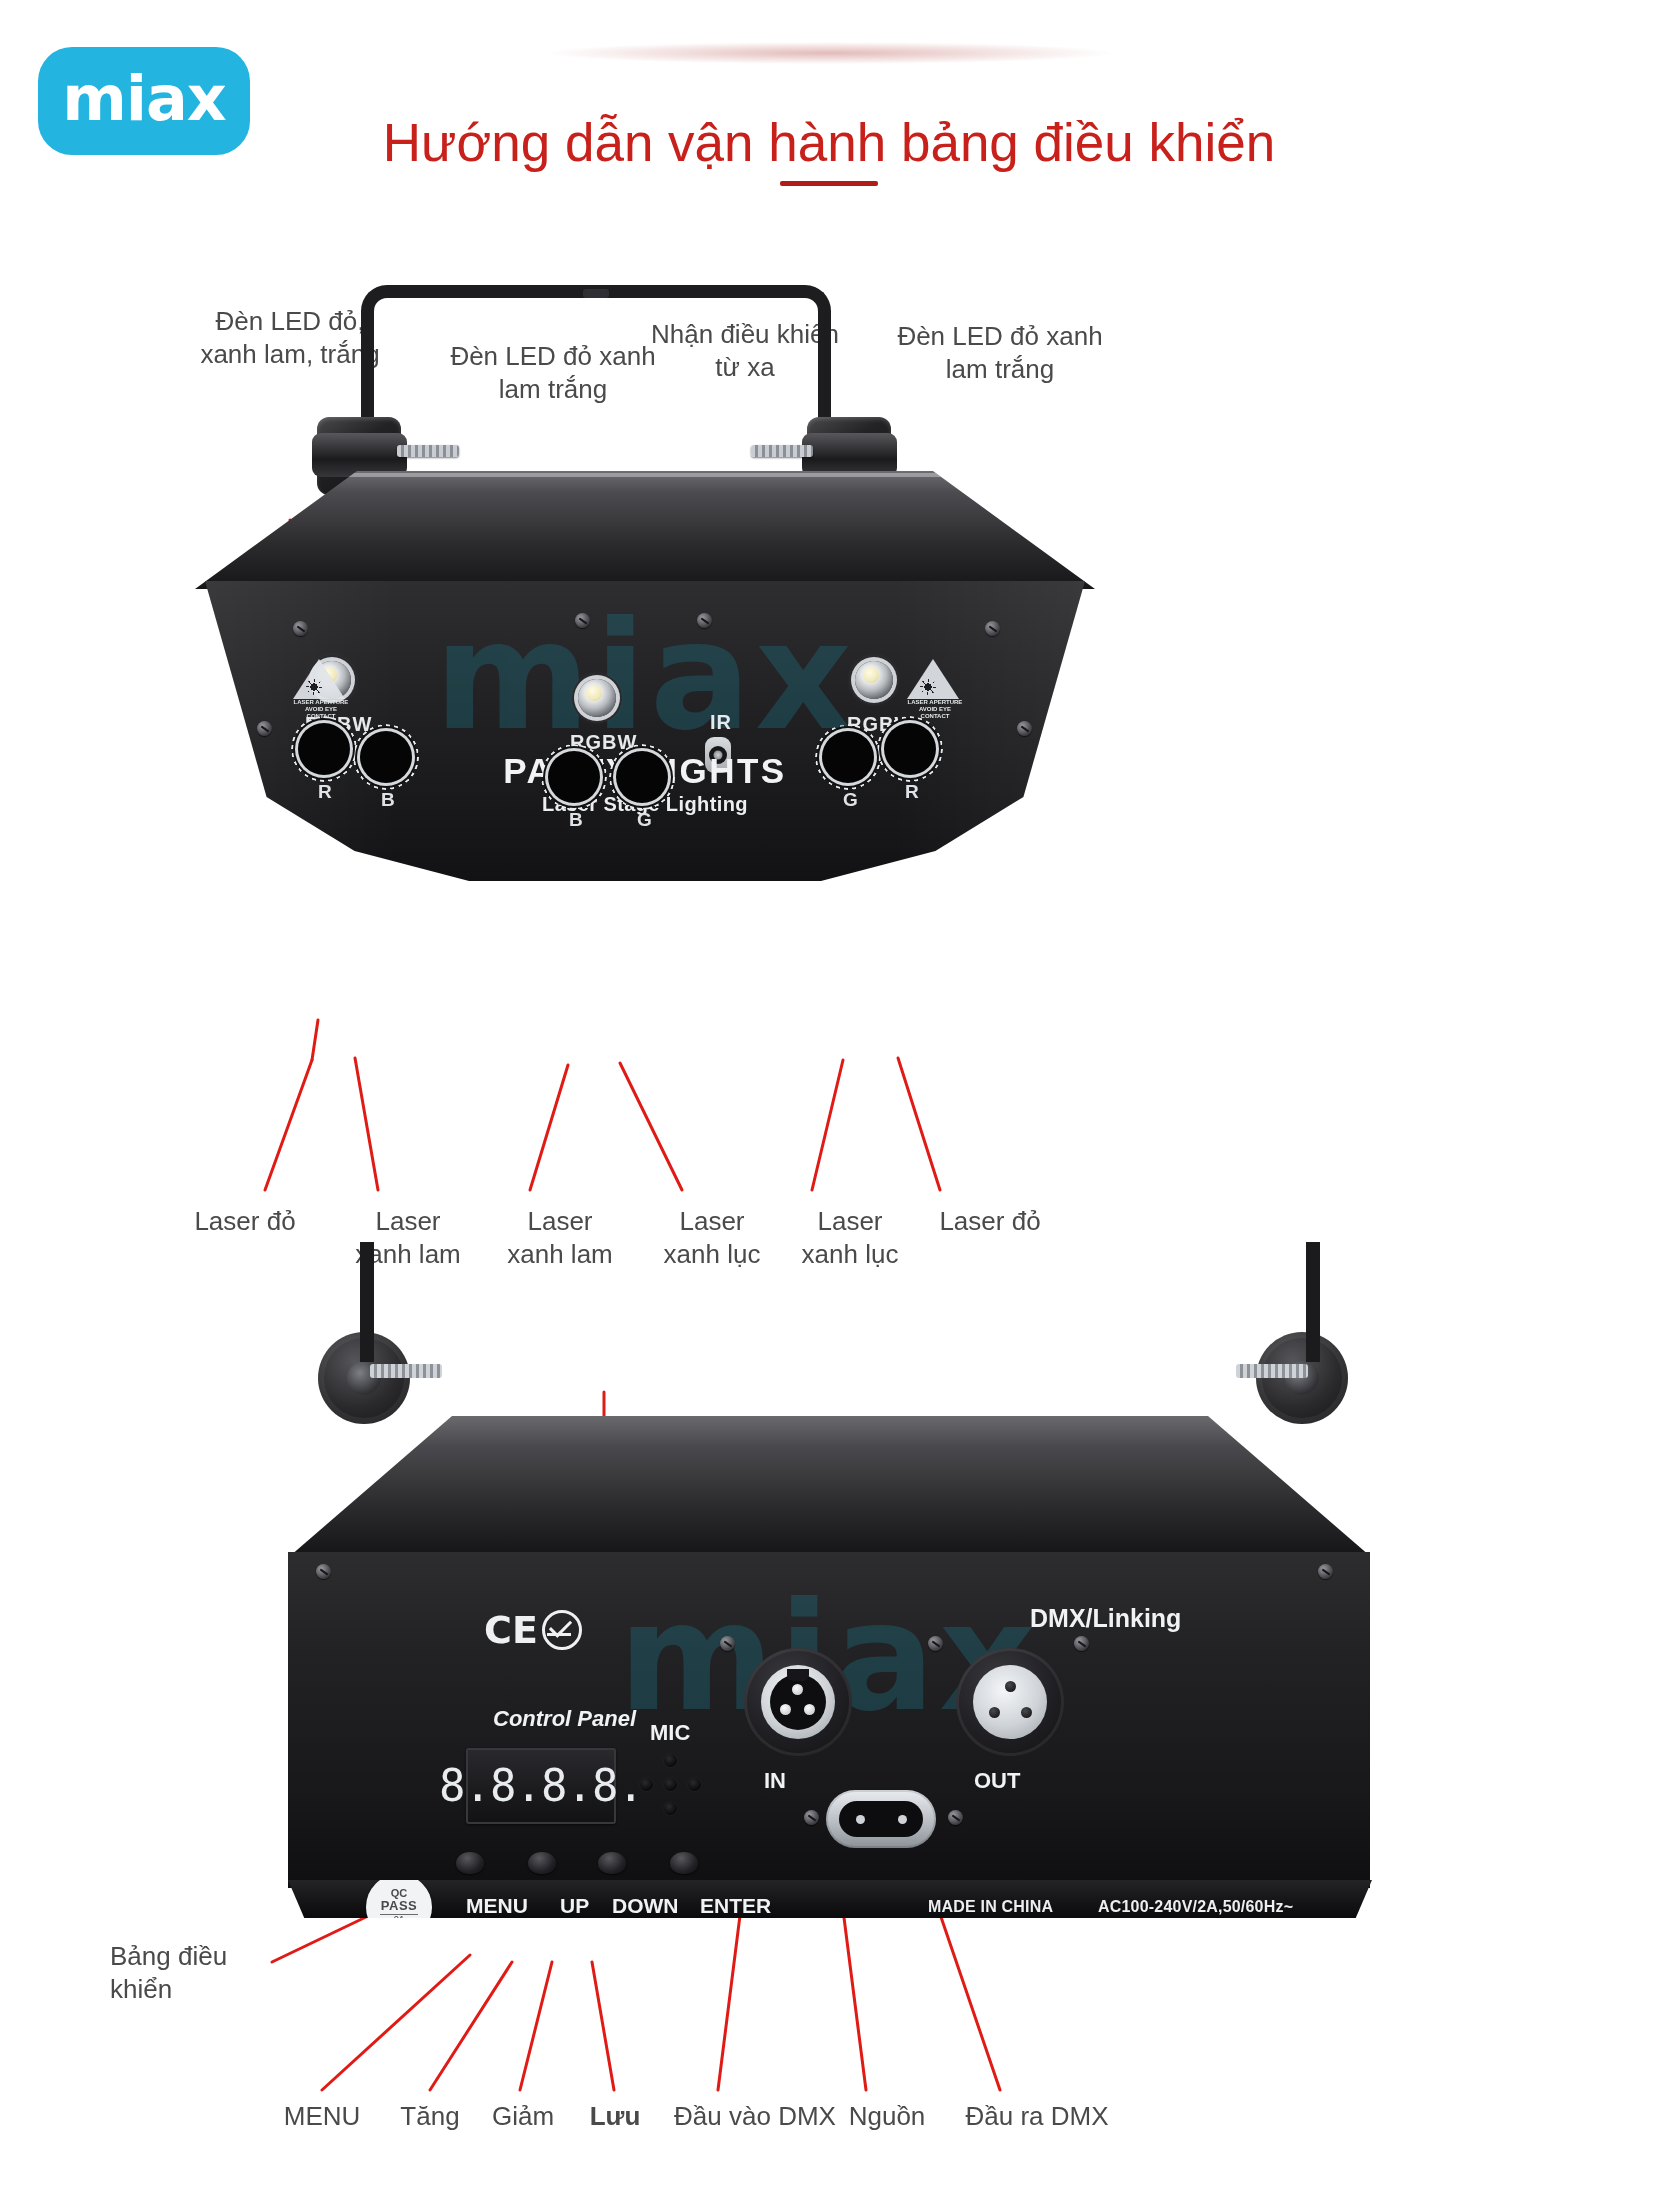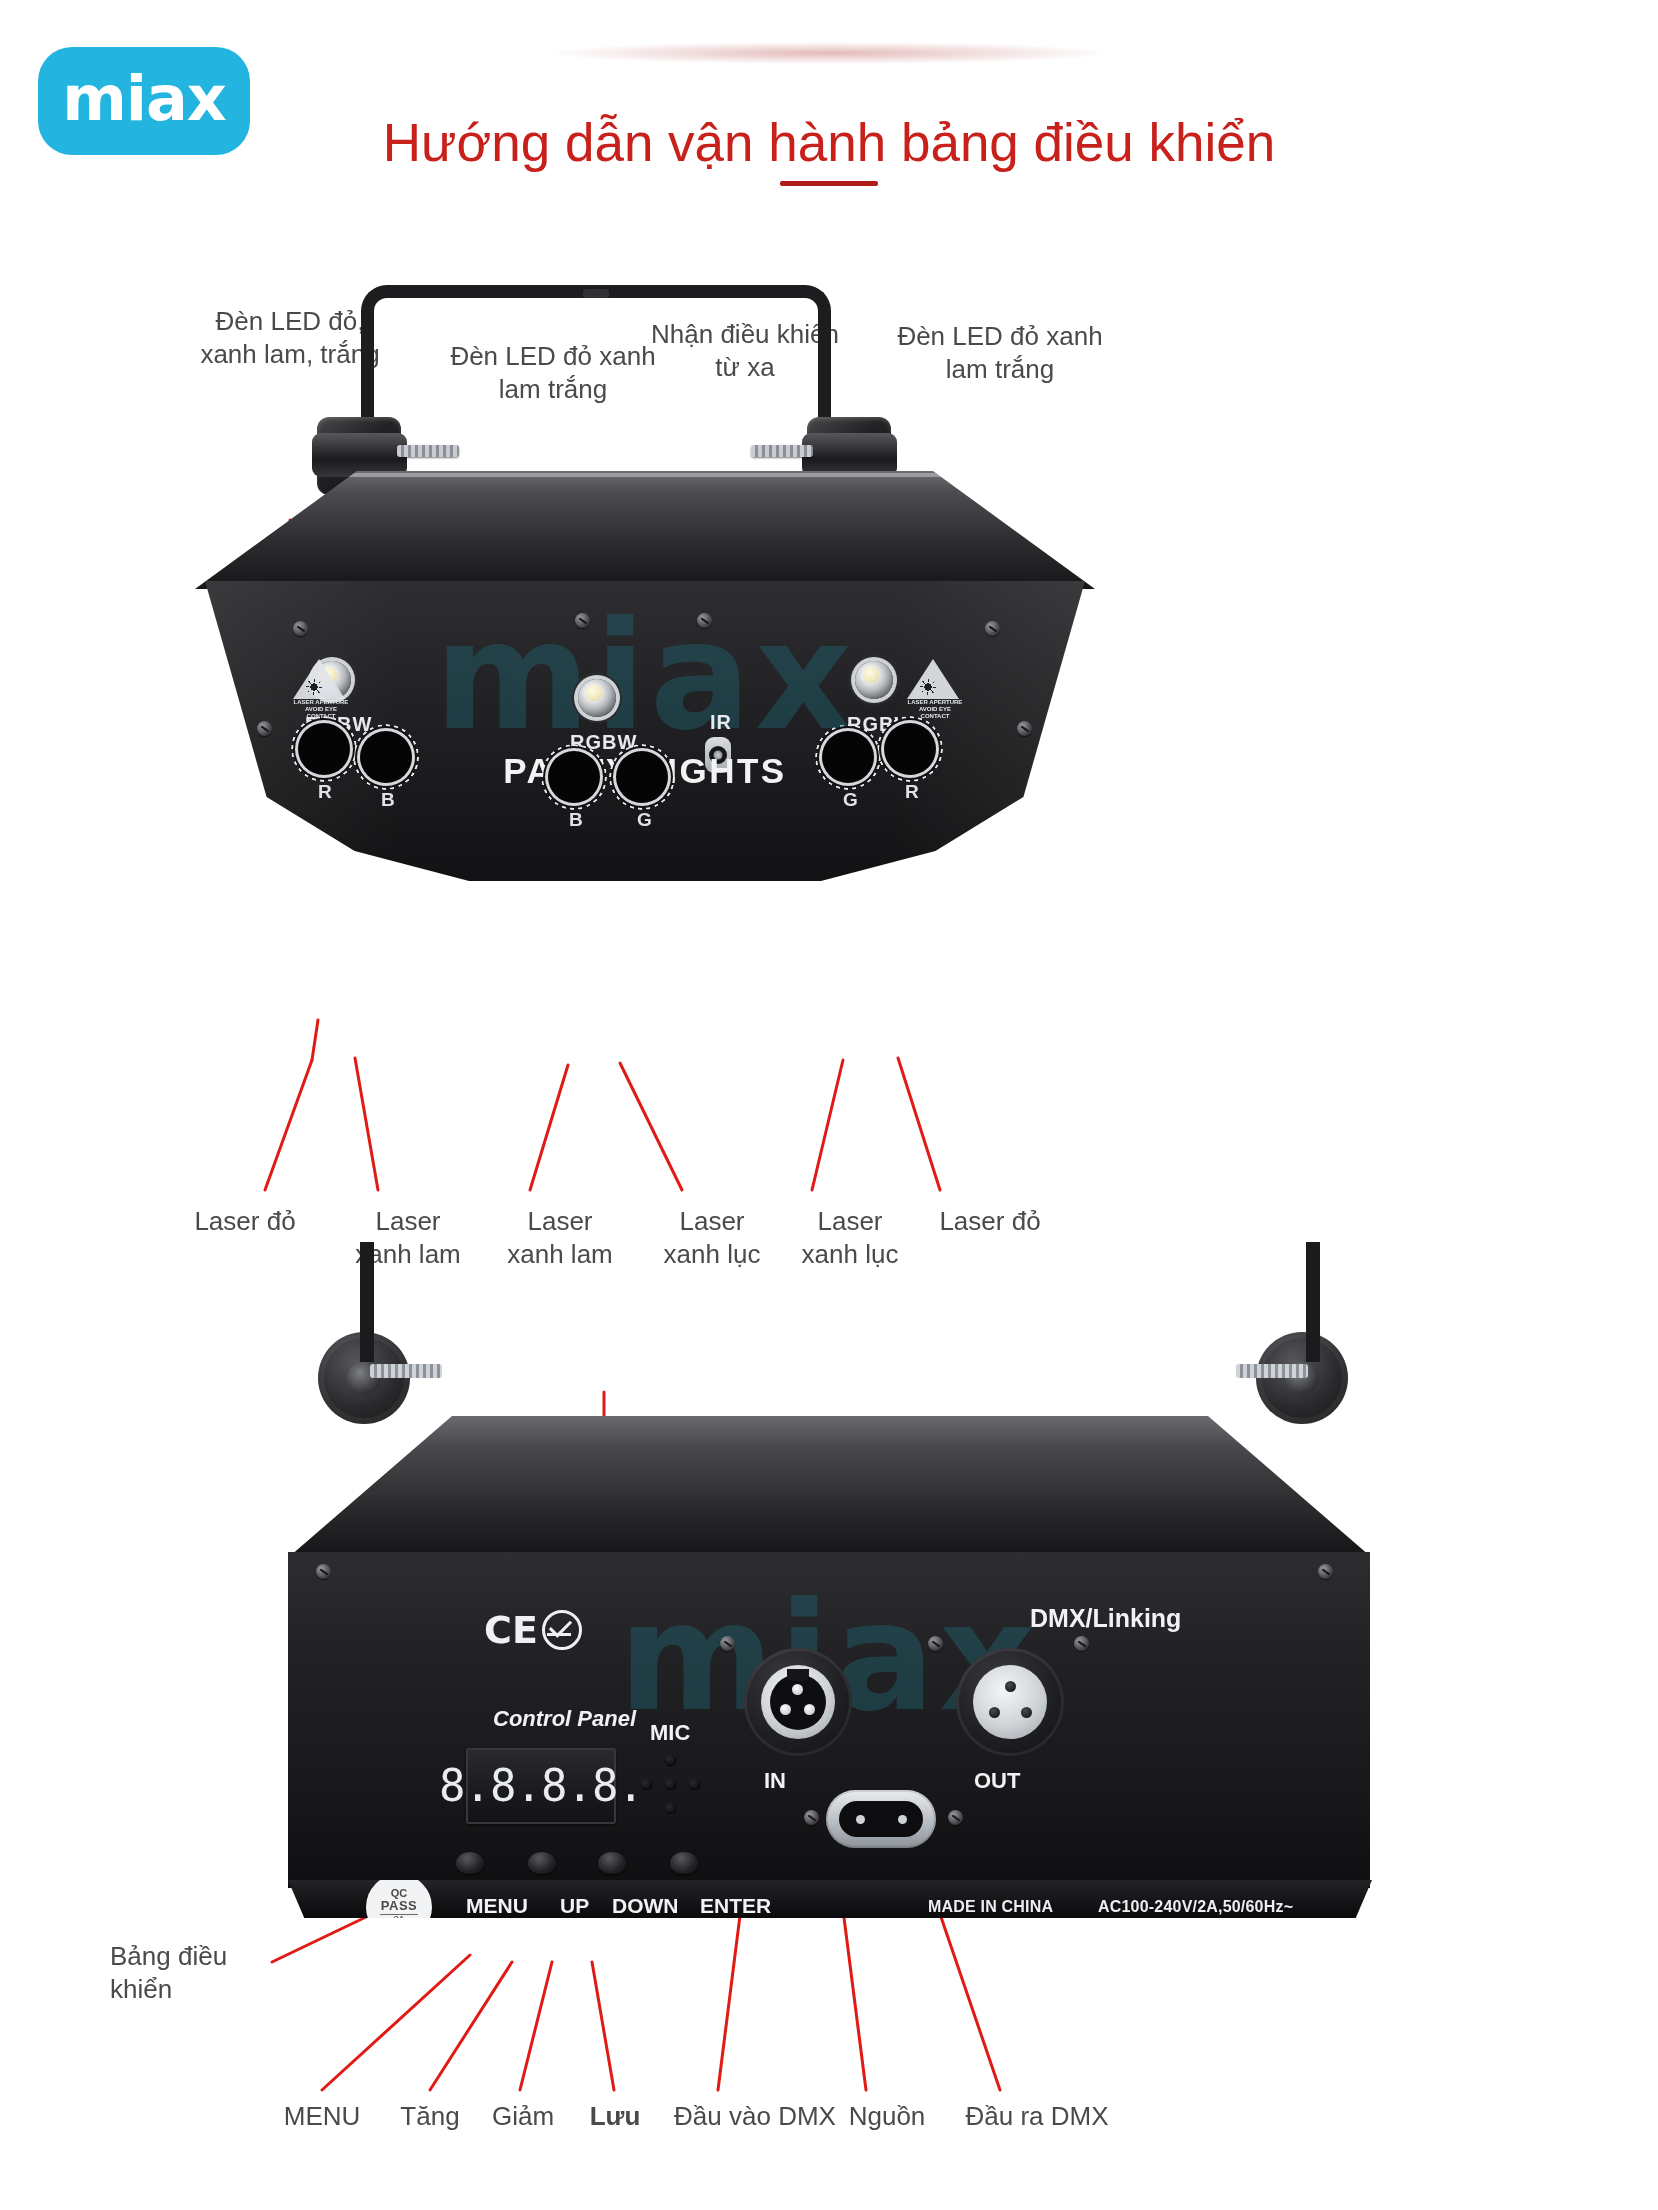--- a/index.html
+++ b/index.html
@@ -448,20 +448,21 @@
         <div class="led-cap"></div>
       </div>
       <div class="led-lbl" style="left:642px;top:132px;">RGBW</div>
 
       <div class="led-lbl" style="left:505px;top:130px;">IR</div>
       <div class="ir" style="left:500px;top:156px;">
         <div class="ir-dot"></div>
       </div>
 
       <div class="brand-title" style="top:170px;">PARTY LIGHTS</div>
+      <div class="brand-sub" style="top:212px;">Laser Stage Lighting</div>
 
       <div class="warn" style="left:88px;top:78px;">
         <div class="warn-tri"></div>
         <div class="warn-txt">LASER APERTURE AVOID
 EYE CONTACT</div>
       </div>
       <div class="warn" style="left:702px;top:78px;">
         <div class="warn-tri"></div>
         <div class="warn-txt">LASER APERTURE AVOID
 EYE CONTACT</div>

